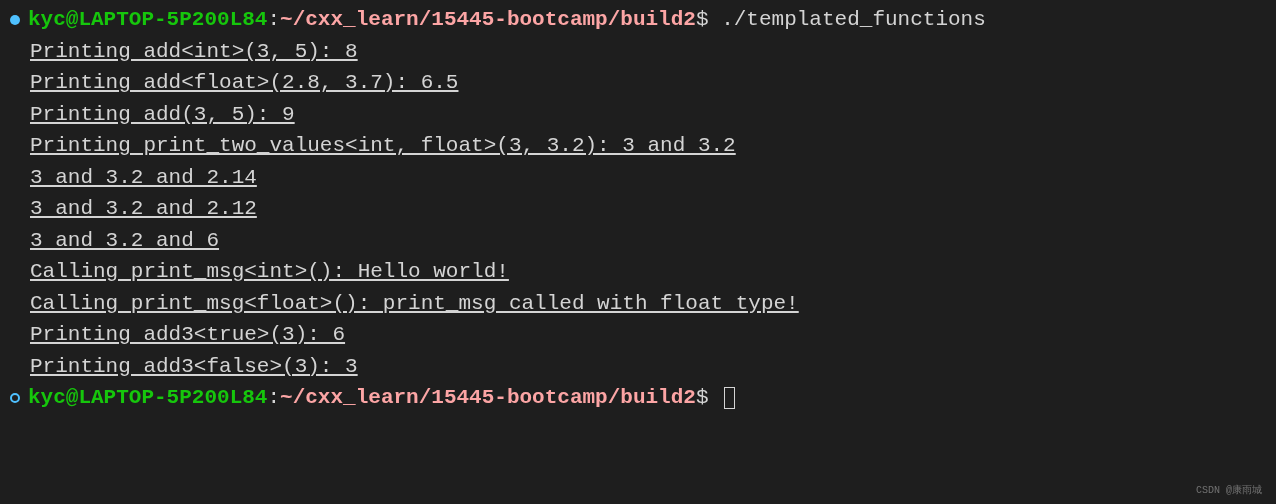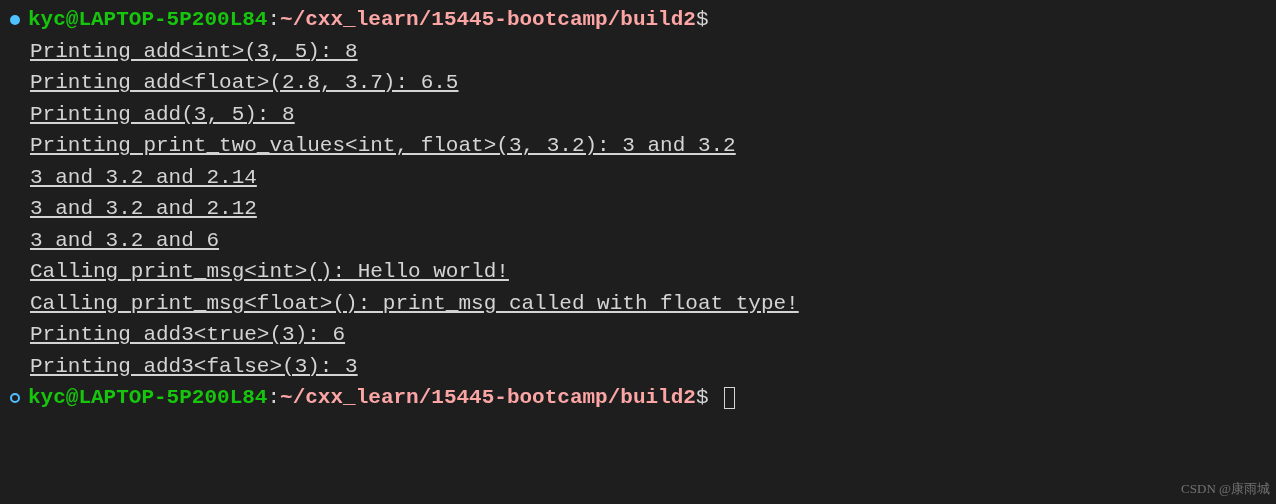--- a/index.html
+++ b/index.html
@@ -67,40 +67,41 @@
       display: inline-block;
       width: 11px;
       height: 22px;
       border: 1.5px solid #d4d4d4;
       vertical-align: text-bottom;
       margin-left: 3px;
     }
     .watermark {
       position: absolute;
       bottom: 6px;
-      right: 6px;
-      font-size: 13px;
+      right: 14px;
+      font-size: 10px;
       color: rgba(212, 212, 212, 0.45);
-      font-family: Liberation Serif, serif;
+      font-family: Liberation Mono, monospace;
     }
   </style>
 </head>
 <body>
 
 <div class="prompt-line">
   <span class="dot"></span>
   <span class="user-host">kyc@LAPTOP-5P200L84</span>
   <span class="colon">:</span>
   <span class="path">~/cxx_learn/15445-bootcamp/build2</span>
   <span class="dollar">$ </span>
+  <span class="command">./templated_functions</span>
 </div>
 
 <div class="terminal-line output">Printing add&lt;int&gt;(3, 5): 8</div>
 <div class="terminal-line output">Printing add&lt;float&gt;(2.8, 3.7): 6.5</div>
-<div class="terminal-line output">Printing add(3, 5): 8</div>
+<div class="terminal-line output">Printing add(3, 5): 9</div>
 <div class="terminal-line output">Printing print_two_values&lt;int, float&gt;(3, 3.2): 3 and 3.2</div>
 <div class="terminal-line output">3 and 3.2 and 2.14</div>
 <div class="terminal-line output">3 and 3.2 and 2.12</div>
 <div class="terminal-line output">3 and 3.2 and 6</div>
 <div class="terminal-line output">Calling print_msg&lt;int&gt;(): Hello world!</div>
 <div class="terminal-line output">Calling print_msg&lt;float&gt;(): print_msg called with float type!</div>
 <div class="terminal-line output">Printing add3&lt;true&gt;(3): 6</div>
 <div class="terminal-line output">Printing add3&lt;false&gt;(3): 3</div>
 
 <div class="prompt-line">

